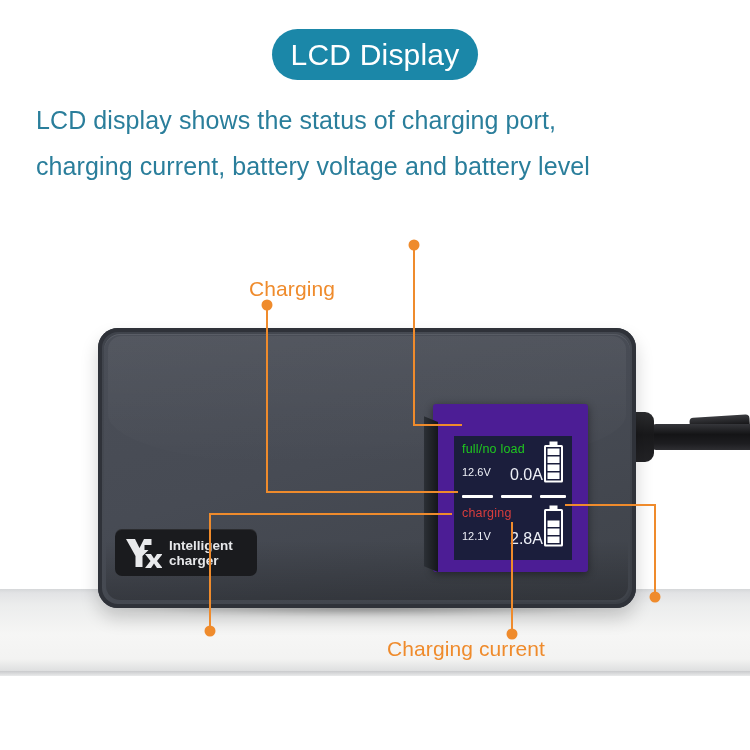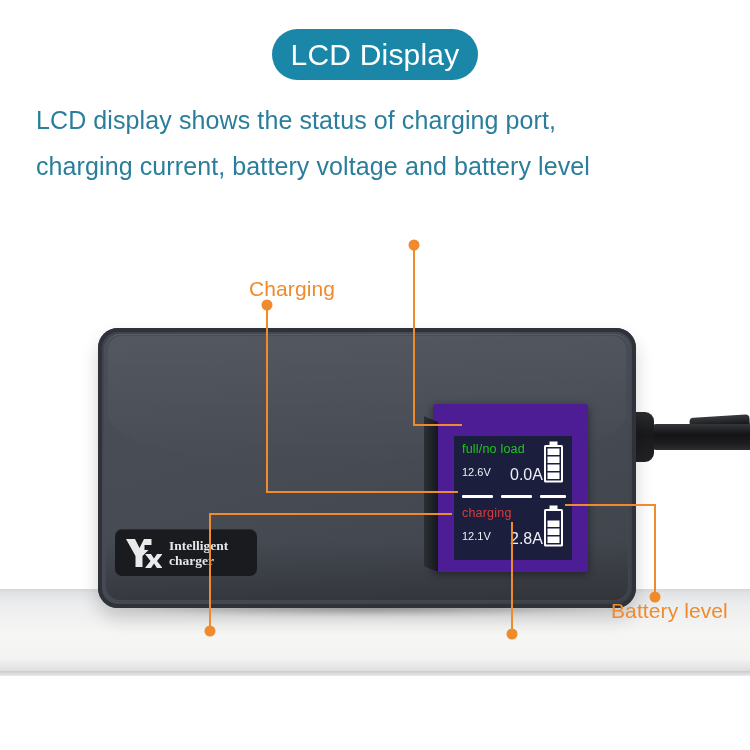--- a/index.html
+++ b/index.html
@@ -142,21 +142,20 @@
     width: 38px;
     height: 32px;
     flex: 0 0 38px;
     margin-right: 7px;
   }
   .logo-text {
     color: #e6e7e9;
     font-size: 13.5px;
     line-height: 15px;
     font-weight: bold;
-    font-family: Liberation Serif, serif;
   }
 
   
   .lcd-bezel {
     position: absolute;
     left: 433px;
     top: 372px;
     width: 155px;
     height: 168px;
     background: #4c1d95;
@@ -410,15 +409,15 @@
     <g fill="#ef8b2c">
       <circle cx="414" cy="245" r="5.5"></circle>
       <circle cx="267" cy="305" r="5.5"></circle>
       <circle cx="210" cy="631" r="5.5"></circle>
       <circle cx="512" cy="634" r="5.5"></circle>
       <circle cx="655" cy="597" r="5.5"></circle>
     </g>
   </svg>
 
   <div class="anno a-charging">Charging</div>
-  <div class="anno a-level">Battery level</div>
+  <div class="anno a-current">Charging current</div>
 
 </div>
 
 </body></html>

